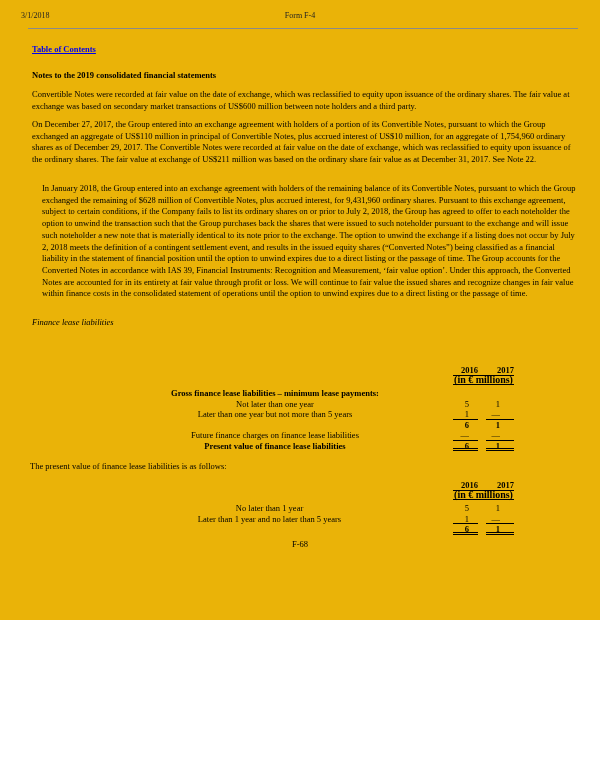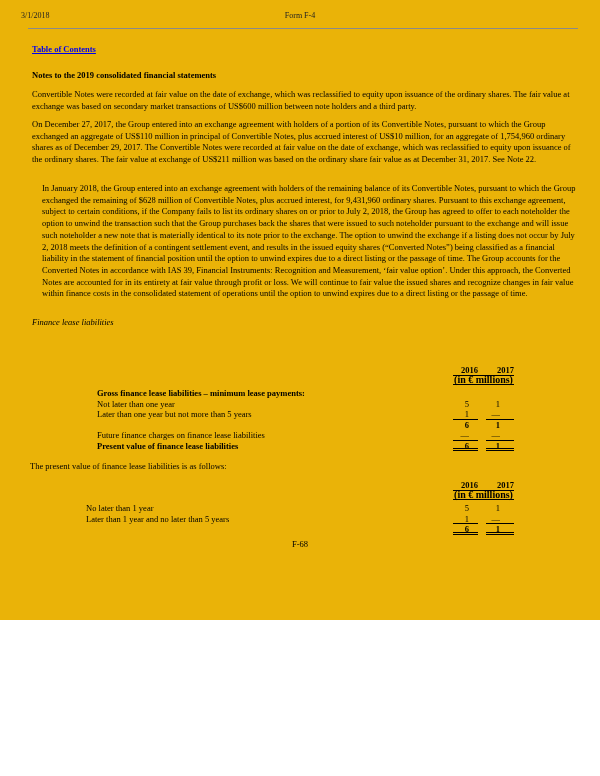--- a/index.html
+++ b/index.html
@@ -34,21 +34,21 @@
   .t2 { top:481px; left:86px;  width:428px; }
   .num-block { width:61px; margin-left:auto; }
   .years-row { display:flex; border-bottom:1px solid #000; line-height:9px; font-weight:bold; }
   .yc1 { width:25px; text-align:right; }
   .ygap { width:8px; }
   .yc2 { width:28px; text-align:right; }
   .unit-row { width:61px; margin-left:auto; text-align:center; border-bottom:1px solid #000;
               font-size:10px; font-weight:bold; line-height:7px; padding-bottom:1px; white-space:nowrap; }
   .tbody { margin-top:3px; }
   .tr { display:flex; line-height:10.5px; height:10.5px; }
-  .lbl { flex:1; white-space:nowrap; overflow:hidden; }
+  .lbl { flex:1; white-space:nowrap; overflow:hidden;text-align:center; }
   .c1 { width:25px; text-align:right; padding-right:9px; }
   .cgap { width:8px; }
   .c2 { width:28px; text-align:right; padding-right:14px; }
   .tr.rule .c1, .tr.rule .c2 { border-bottom:1px solid #000; }
   .tr.drule .c1, .tr.drule .c2 { border-bottom:3px double #000; }
   .tr.b-lbl .lbl { font-weight:bold; }
   .tr.b-val .c1, .tr.b-val .c2 { font-weight:bold; }
   .tr.gap-above { margin-top:0; }
 
   .folio { position:absolute; top:539px; left:0; right:0; text-align:center; font-size:8.5px; }

